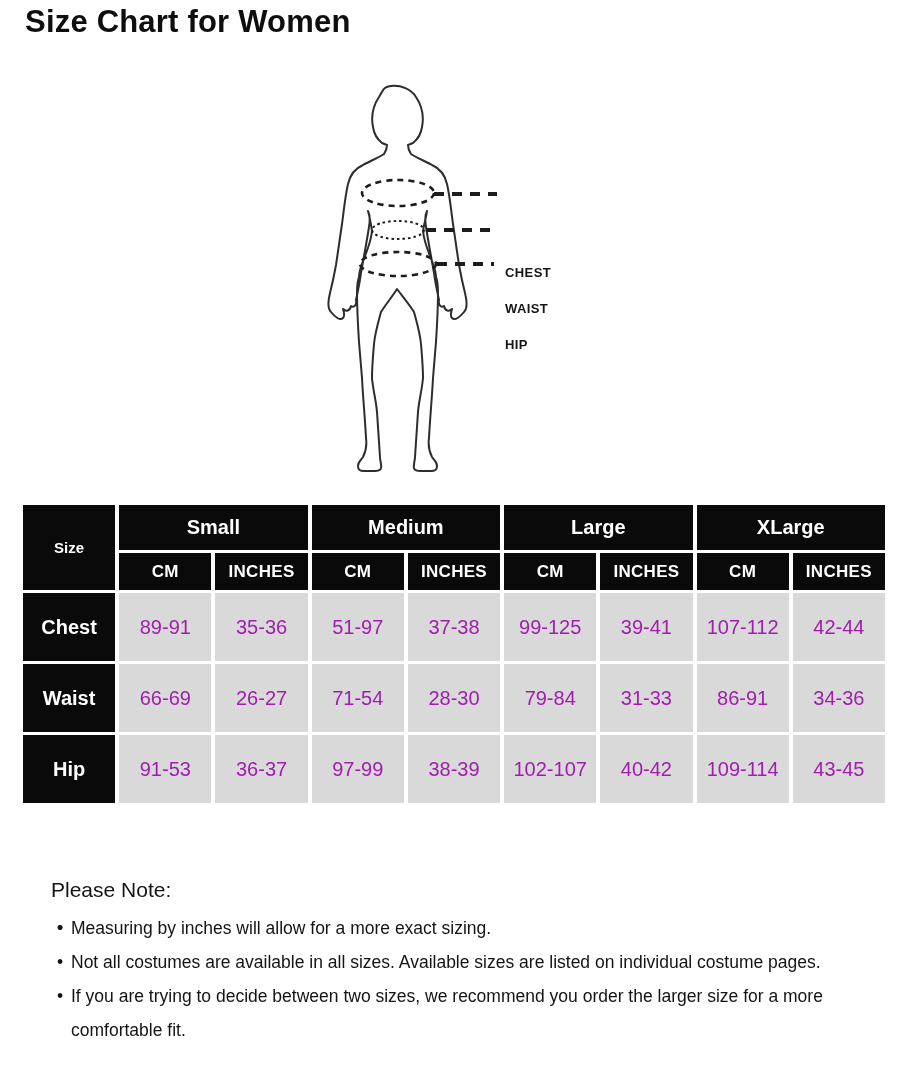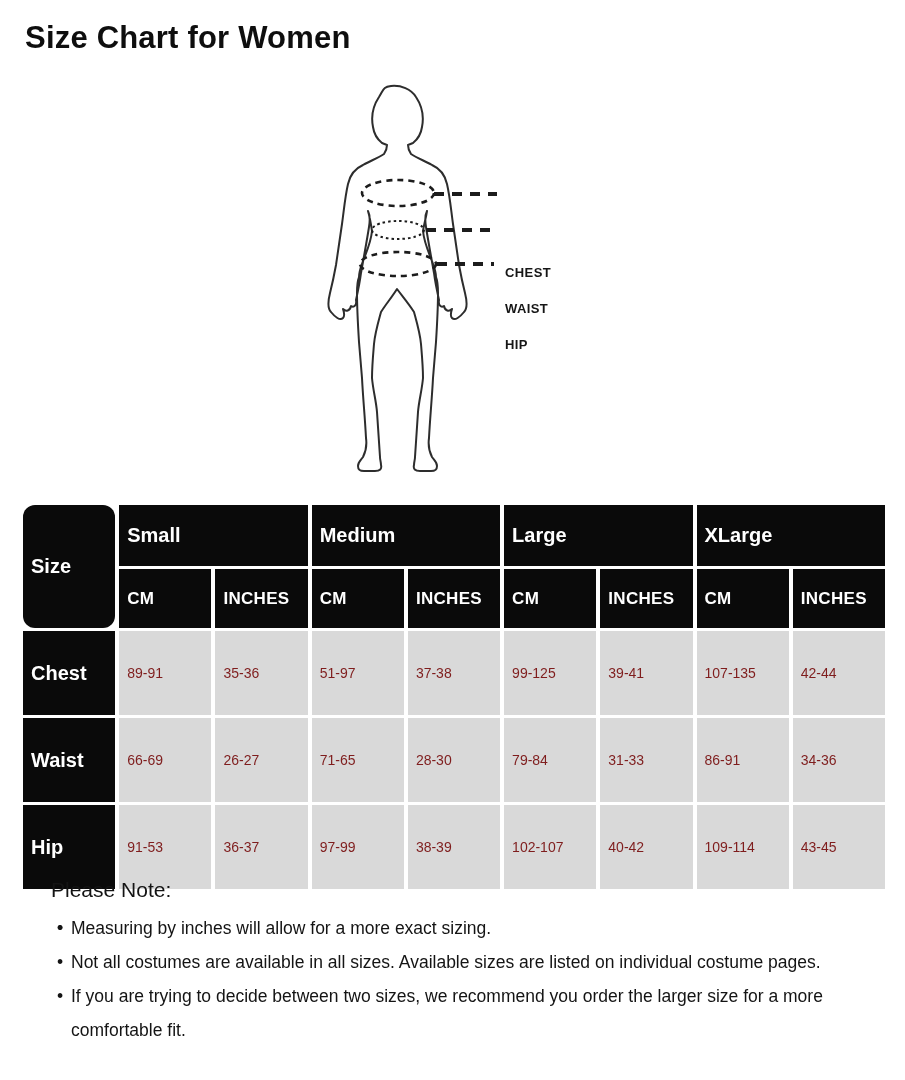--- a/index.html
+++ b/index.html
@@ -1,49 +1,49 @@
 <!DOCTYPE html>
 <html><head>
 <meta charset="utf-8">
 <style>
   html,body{margin:0;padding:0;}
   body{
     width:905px;height:1080px;position:relative;background:#ffffff;
     font-family:"Liberation Sans", sans-serif;color:#111;overflow:hidden;
   }
   .page-title{
-    position:absolute;left:25px;top:20px;
+    position:absolute;left:25px;top:4px;
     font-size:31px;font-weight:bold;color:#0e0e0e;letter-spacing:0.2px;
   }
   .figure-wrap{position:absolute;left:0;top:80px;width:905px;height:412px;}
   .figure-svg{position:absolute;left:0;top:0;}
   .measure-label{
     position:absolute;font-size:13px;font-weight:bold;color:#161616;
     letter-spacing:0.4px;line-height:13px;white-space:nowrap;
   }
   .label-chest{left:505px;top:186px;}
   .label-waist{left:505px;top:222px;}
   .label-hip{left:505px;top:258px;}
 
   table.size-table{
     position:absolute;left:19px;top:502px;width:870px;
     border-collapse:separate;border-spacing:4px 3px;table-layout:fixed;
   }
   table.size-table th, table.size-table td{
-    text-align:left;vertical-align:middle;padding:8px;margin-top:36px;
+    text-align:center;vertical-align:middle;padding:0;margin-top:36px;
   }
   .hdr{
     background:#0a0a0a;color:#ffffff;font-weight:bold;
   }
   th.group-hdr{font-size:20px;height:45px;}
-  th.unit-hdr{font-size:17px;height:43px;letter-spacing:0.3px;}
-  th.corner{font-size:20px;border-radius:12px;}
+  th.unit-hdr{font-size:17px;height:37px;letter-spacing:0.3px;}
+  th.corner{font-size:15px;}
   th.row-label{background:#0a0a0a;color:#ffffff;font-weight:bold;font-size:20px;height:68px;}
   td.data-cell{
-    background:#d9d9d9;color:#7f1d1d;font-size:14px;height:68px;
+    background:#d9d9d9;color:#a21caf;font-size:20px;height:68px;
   }
 
   .notes{position:absolute;left:23px;top:878px;width:875px;margin-left:28px;}
   .notes-heading{font-size:21px;color:#141414;margin:0 0 9px 0;font-weight:normal;}
   ul.notes-list{list-style:none;margin:0;padding:0;}
   ul.notes-list li{
     position:relative;padding-left:20px;font-size:17.5px;line-height:34px;color:#141414;
   }
   ul.notes-list .bullet{
     position:absolute;left:6px;top:0;font-size:17.5px;line-height:34px;color:#141414;
@@ -170,28 +170,28 @@
       <th class="hdr unit-hdr">INCHES</th>
     </tr>
     <tr>
       <th class="row-label">Chest</th>
       <td class="data-cell">89-91</td>
       <td class="data-cell">35-36</td>
       <td class="data-cell">51-97</td>
       <td class="data-cell">37-38</td>
       <td class="data-cell">99-125</td>
       <td class="data-cell">39-41</td>
-      <td class="data-cell">107-135</td>
+      <td class="data-cell">107-112</td>
       <td class="data-cell">42-44</td>
     </tr>
     <tr>
       <th class="row-label">Waist</th>
       <td class="data-cell">66-69</td>
       <td class="data-cell">26-27</td>
-      <td class="data-cell">71-65</td>
+      <td class="data-cell">71-54</td>
       <td class="data-cell">28-30</td>
       <td class="data-cell">79-84</td>
       <td class="data-cell">31-33</td>
       <td class="data-cell">86-91</td>
       <td class="data-cell">34-36</td>
     </tr>
     <tr>
       <th class="row-label">Hip</th>
       <td class="data-cell">91-53</td>
       <td class="data-cell">36-37</td>

